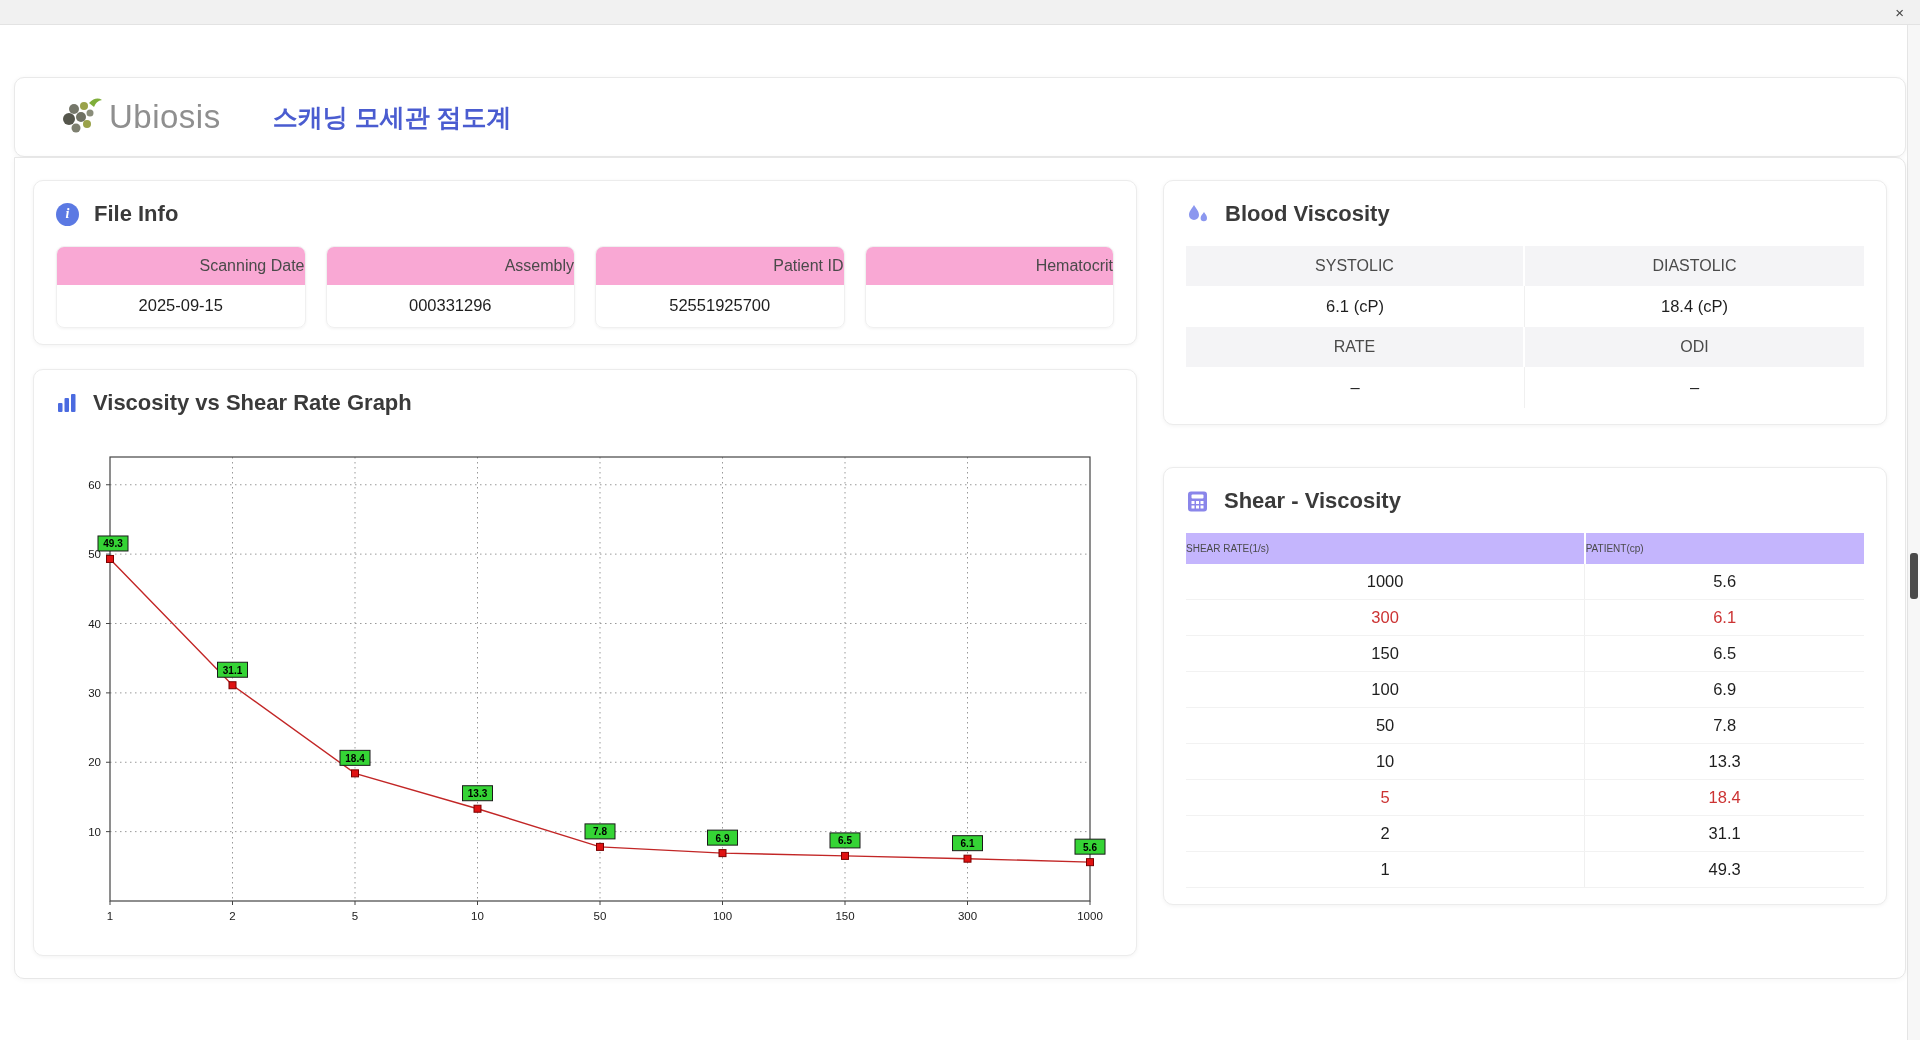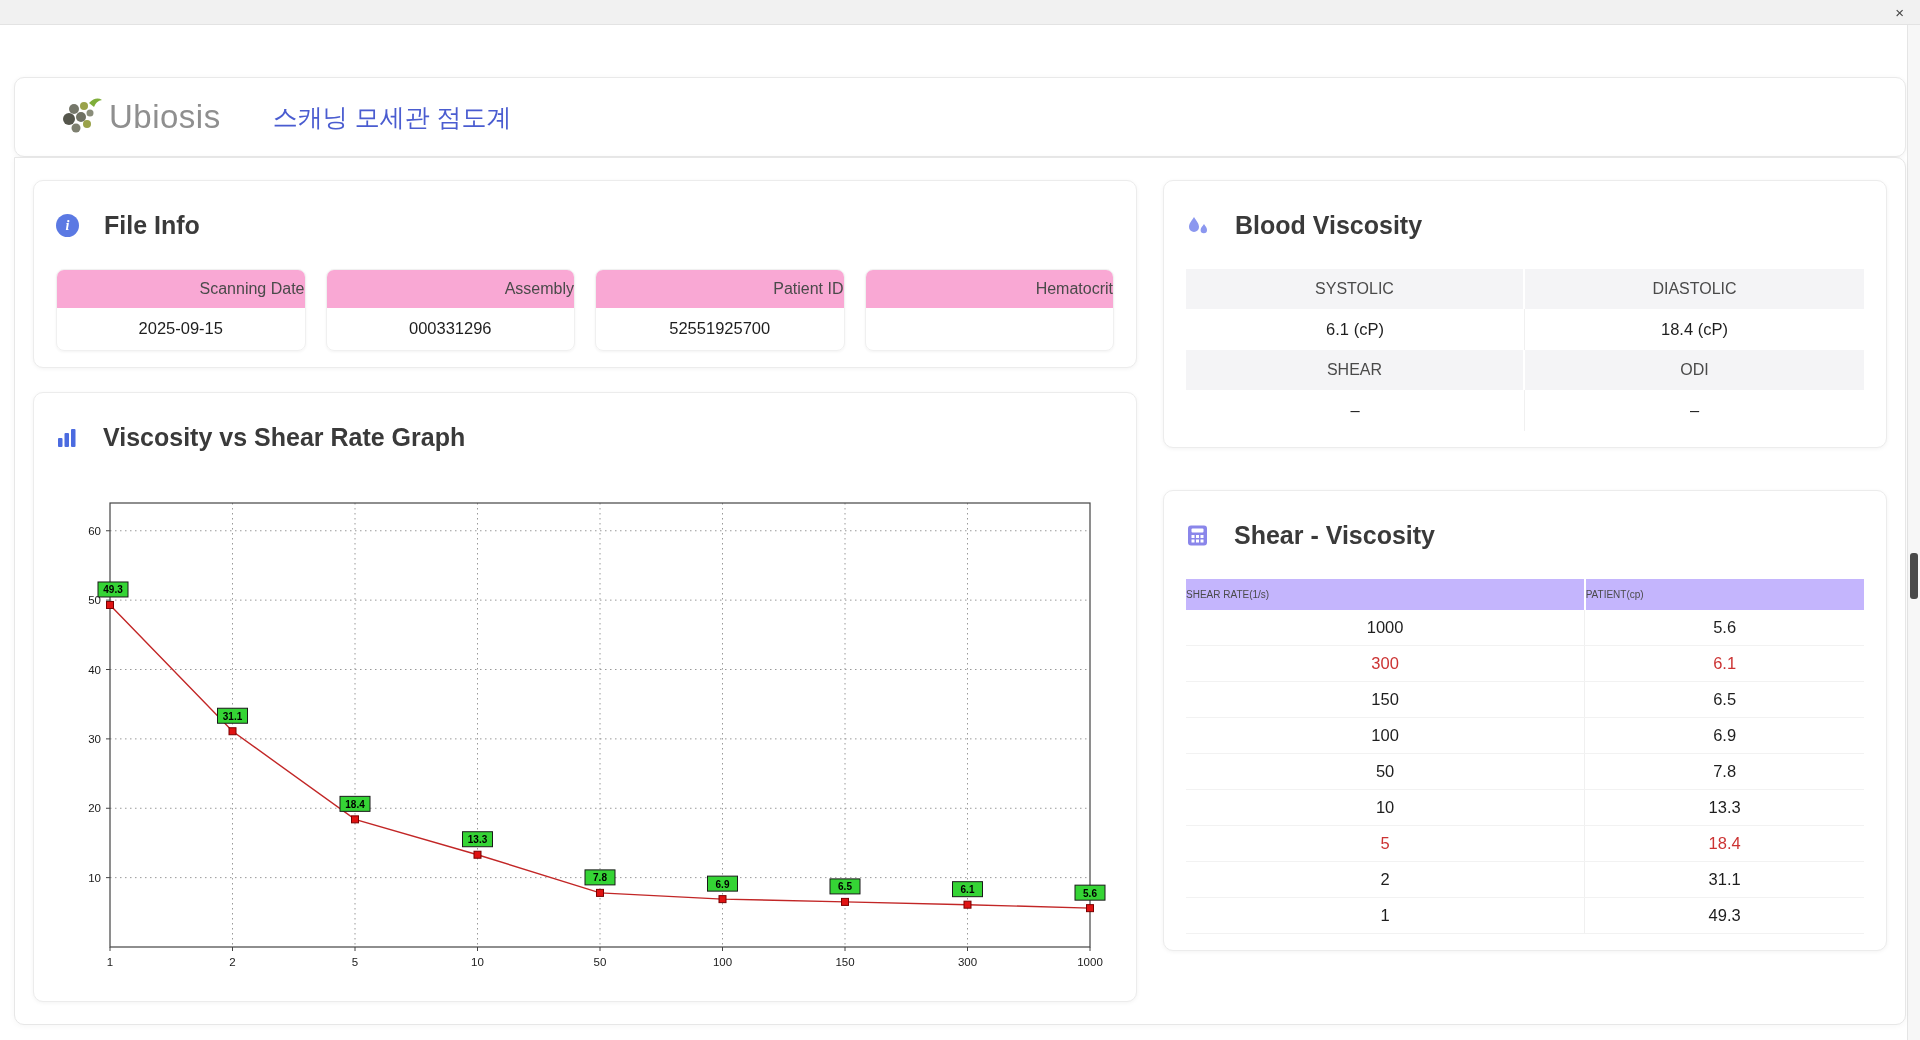--- a/index.html
+++ b/index.html
@@ -27,21 +27,21 @@
   .page { width:1892px; margin:0 auto; padding-top:52px; }
 
   
   .header-card {
     height:80px; border:1px solid #e9e9e9; border-radius:10px;
     box-shadow:0 1px 5px rgba(0,0,0,.05);
     display:flex; align-items:center; padding:0 44px; gap:52px; background:#fff;
   }
   .logo { display:flex; align-items:center; gap:4px; }
   .logo-text { font-size:33px; color:#8f8f8f; letter-spacing:.5px; }
-  .app-title { font-size:25px; font-weight:normal; color:#4a5cd0; }
+  .app-title { font-size:25px; font-weight:bold; color:#4a5cd0; }
 
   
   .tabs { display:flex; margin-top:26px; position:relative; z-index:2; }
   .tab {
     width:410px; height:58px; display:flex; align-items:center; justify-content:center;
     font-size:19px; border-radius:10px 10px 0 0; cursor:pointer; font-weight:bold;
   }
   .tab.active { background:#fff; border:1px solid #e7e7e7; border-bottom:none; color:#333; margin-bottom:-1px; }
   .tab.inactive { background:#ededee; border:1px solid #e3e3e3; border-bottom:none; color:#9c9c9c; }
 
@@ -52,21 +52,21 @@
     padding:22px 18px; display:flex; gap:26px; position:relative; z-index:1; background:#fff;
   }
   .col-left  { width:1104px; display:flex; flex-direction:column; gap:24px; }
   .col-right { flex:1; display:flex; flex-direction:column; gap:42px; }
 
   .card {
     border:1px solid #ececec; border-radius:10px; background:#fff;
     box-shadow:0 1px 4px rgba(0,0,0,.05); padding:16px 22px;
   }
   .card-title { display:flex; align-items:center; gap:11px; margin-bottom:15px; }
-  .card-title h3 { margin:14px; font-size:25px; color:#3a3a3a; }
+  .card-title h3 { margin:4px; font-size:22px; color:#3a3a3a; }
 
   
   .info-icon {
     width:23px; height:23px; border-radius:50%; background:#5b79e3; color:#fff;
     display:flex; align-items:center; justify-content:center;
     font:italic bold 14px "Liberation Serif", serif;
   }
   .svg-icon { display:flex; align-items:center; }
 
   
@@ -258,21 +258,21 @@
               <path d="M18 10 C19.6 12.4 21 13.8 21 16 a3.2 3.2 0 0 1 -6.4 0 C14.6 13.8 16.4 12.4 18 10 z" fill="#8b97ef"></path>
             </svg>
           </span>
           <h3>Blood Viscosity</h3>
         </div>
         <div class="bv-grid">
             <div class="bv-cell bv-label first">SYSTOLIC</div>
             <div class="bv-cell bv-label">DIASTOLIC</div>
             <div class="bv-cell bv-value first">6.1 (cP)</div>
             <div class="bv-cell bv-value">18.4 (cP)</div>
-            <div class="bv-cell bv-label first">SHEAR</div>
+            <div class="bv-cell bv-label first">RATE</div>
             <div class="bv-cell bv-label">ODI</div>
             <div class="bv-cell bv-value first">–</div>
             <div class="bv-cell bv-value">–</div>
           </div>
       </section>
 
       <section class="card">
         <div class="card-title">
           <span class="svg-icon">
             <svg width="23" height="23" viewBox="0 0 23 23">

